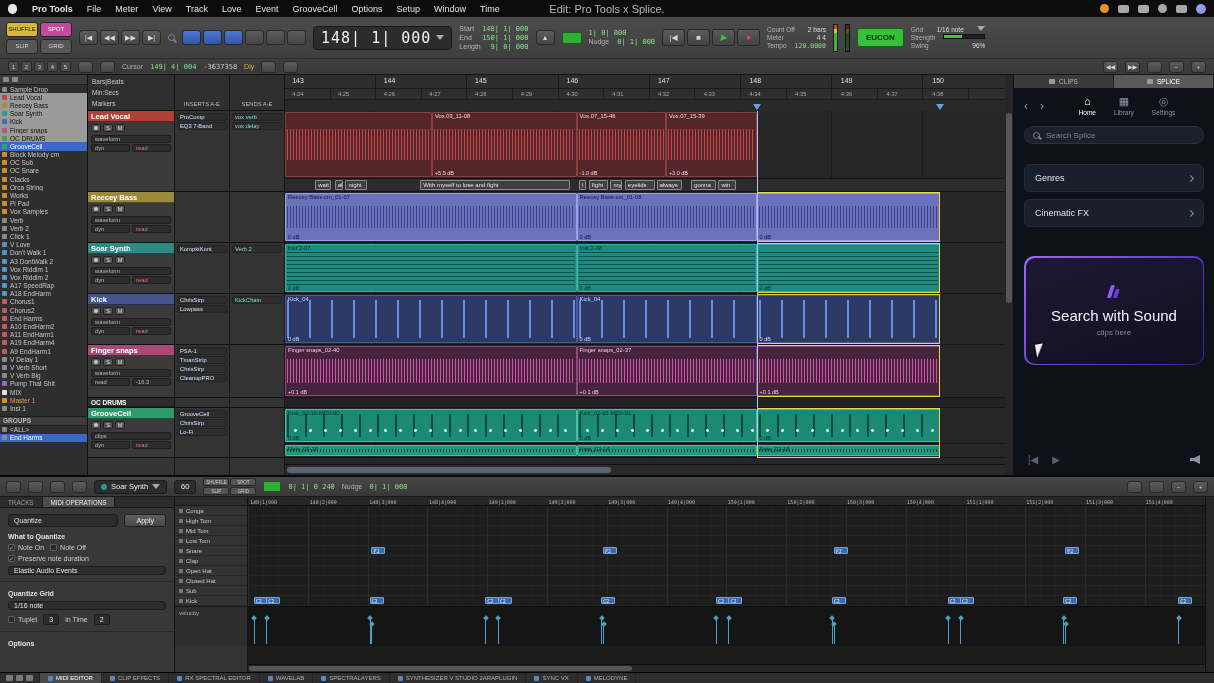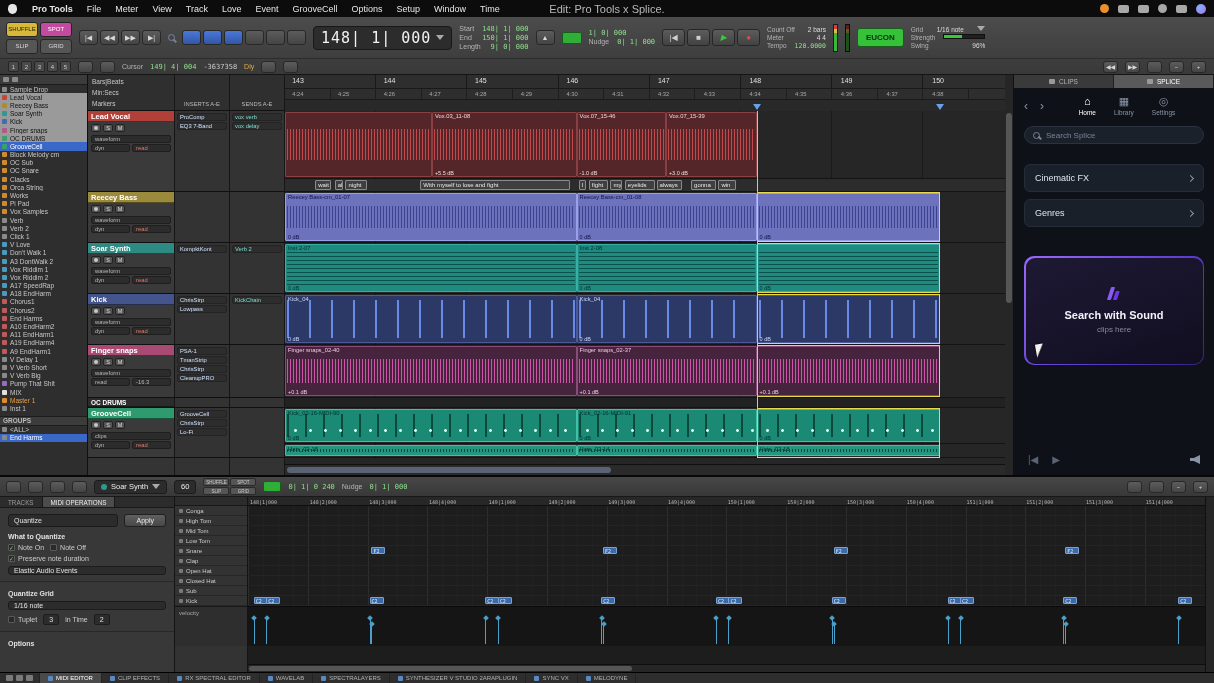--- a/index.html
+++ b/index.html
@@ -142,21 +142,21 @@
 .sp-search input::placeholder{color:#7a8396}
 .mag{width:7px;height:7px;border:1.5px solid #7a8396;border-radius:50%;position:relative;flex:none}
 .mag::after{content:"";position:absolute;width:4px;height:1.5px;background:#7a8396;transform:rotate(45deg);right:-3px;bottom:-1px}
 .sp-card{height:28px;background:#1a202a;border:1px solid #252d3a;border-radius:6px;display:flex;align-items:center;justify-content:space-between;padding:0 10px;font-size:9px;color:#dfe5f0;margin-bottom:7px;flex:none}
 .chev{width:5px;height:5px;border-right:1.5px solid #8a93a6;border-bottom:1.5px solid #8a93a6;transform:rotate(-45deg)}
 .dz-wrap{margin-top:22px;border-radius:10px;padding:1.5px;background:linear-gradient(135deg,#9a6af8,#5a3ad0 60%,#33257e);flex:none}
 .dz{border-radius:9px;background:linear-gradient(160deg,#1e1934,#110e20);height:106px;display:flex;flex-direction:column;align-items:center;justify-content:center;gap:4px}
 .splogo{display:flex;gap:2px;margin-bottom:5px;transform:skewX(-18deg)}
 .splogo i{width:4px;height:13px;background:#8a5cf6;border-radius:1px;display:block}
 .splogo i:last-child{height:9px;background:#6a3ae0;margin-top:4px}
-.dz-title{font-size:11px;color:#f2f2fa;font-weight:bold}
+.dz-title{font-size:15px;color:#f2f2fa;font-weight:normal}
 .dz-sub{font-size:8px;color:#8a8a9c}
 .sp-controls{margin-top:auto;display:flex;align-items:center;gap:14px;color:#5a6374;font-size:10px;padding:2px 4px;flex:none}
 .spk{width:10px;height:9px;background:#8a93a6;clip-path:polygon(0 32%,38% 32%,100% 0,100% 100%,38% 68%,0 68%);margin-left:auto}
 .cursor-arrow{position:absolute;left:22px;top:256px;width:0;height:0;border-left:8px solid #f2f2f2;border-bottom:13px solid transparent;transform:rotate(-10deg);z-index:9;filter:drop-shadow(0 0 1px #000)}
 
 
 #midiedit{position:absolute;top:475px;left:0;width:1214px;height:197px;background:#2b2b2b;border-top:2px solid #080808}
 #me-toolbar{height:20px;background:linear-gradient(#474747,#383838);border-bottom:1px solid #181818;display:flex;align-items:center;gap:7px;padding:0 6px;font-size:7px}
 .me-sel{background:#2c2c2c;border:1px solid #1c1c1c;border-radius:3px;height:14px;display:flex;align-items:center;gap:4px;padding:0 6px;font-size:7.5px;color:#ececec}
 .notedot{width:6px;height:6px;border-radius:50%;background:#2e9a8e}
@@ -963,26 +963,26 @@
           </div>
         </div>
         <div class="sp-search">
           <span class="mag"></span>
           <input placeholder="Search Splice" style="">
         </div>
         <div>
 
 
             <div class="sp-card">
-              <span>Cinematic FX</span>
+              <span>Genres</span>
               <span class="chev"></span>
             </div>
 
             <div class="sp-card">
-              <span>Genres</span>
+              <span>Cinematic FX</span>
               <span class="chev"></span>
             </div>
 
         </div>
         <div class="dz-wrap">
           <div class="dz">
             <span class="splogo">
                 <i></i>
                 <i></i>
               </span>

